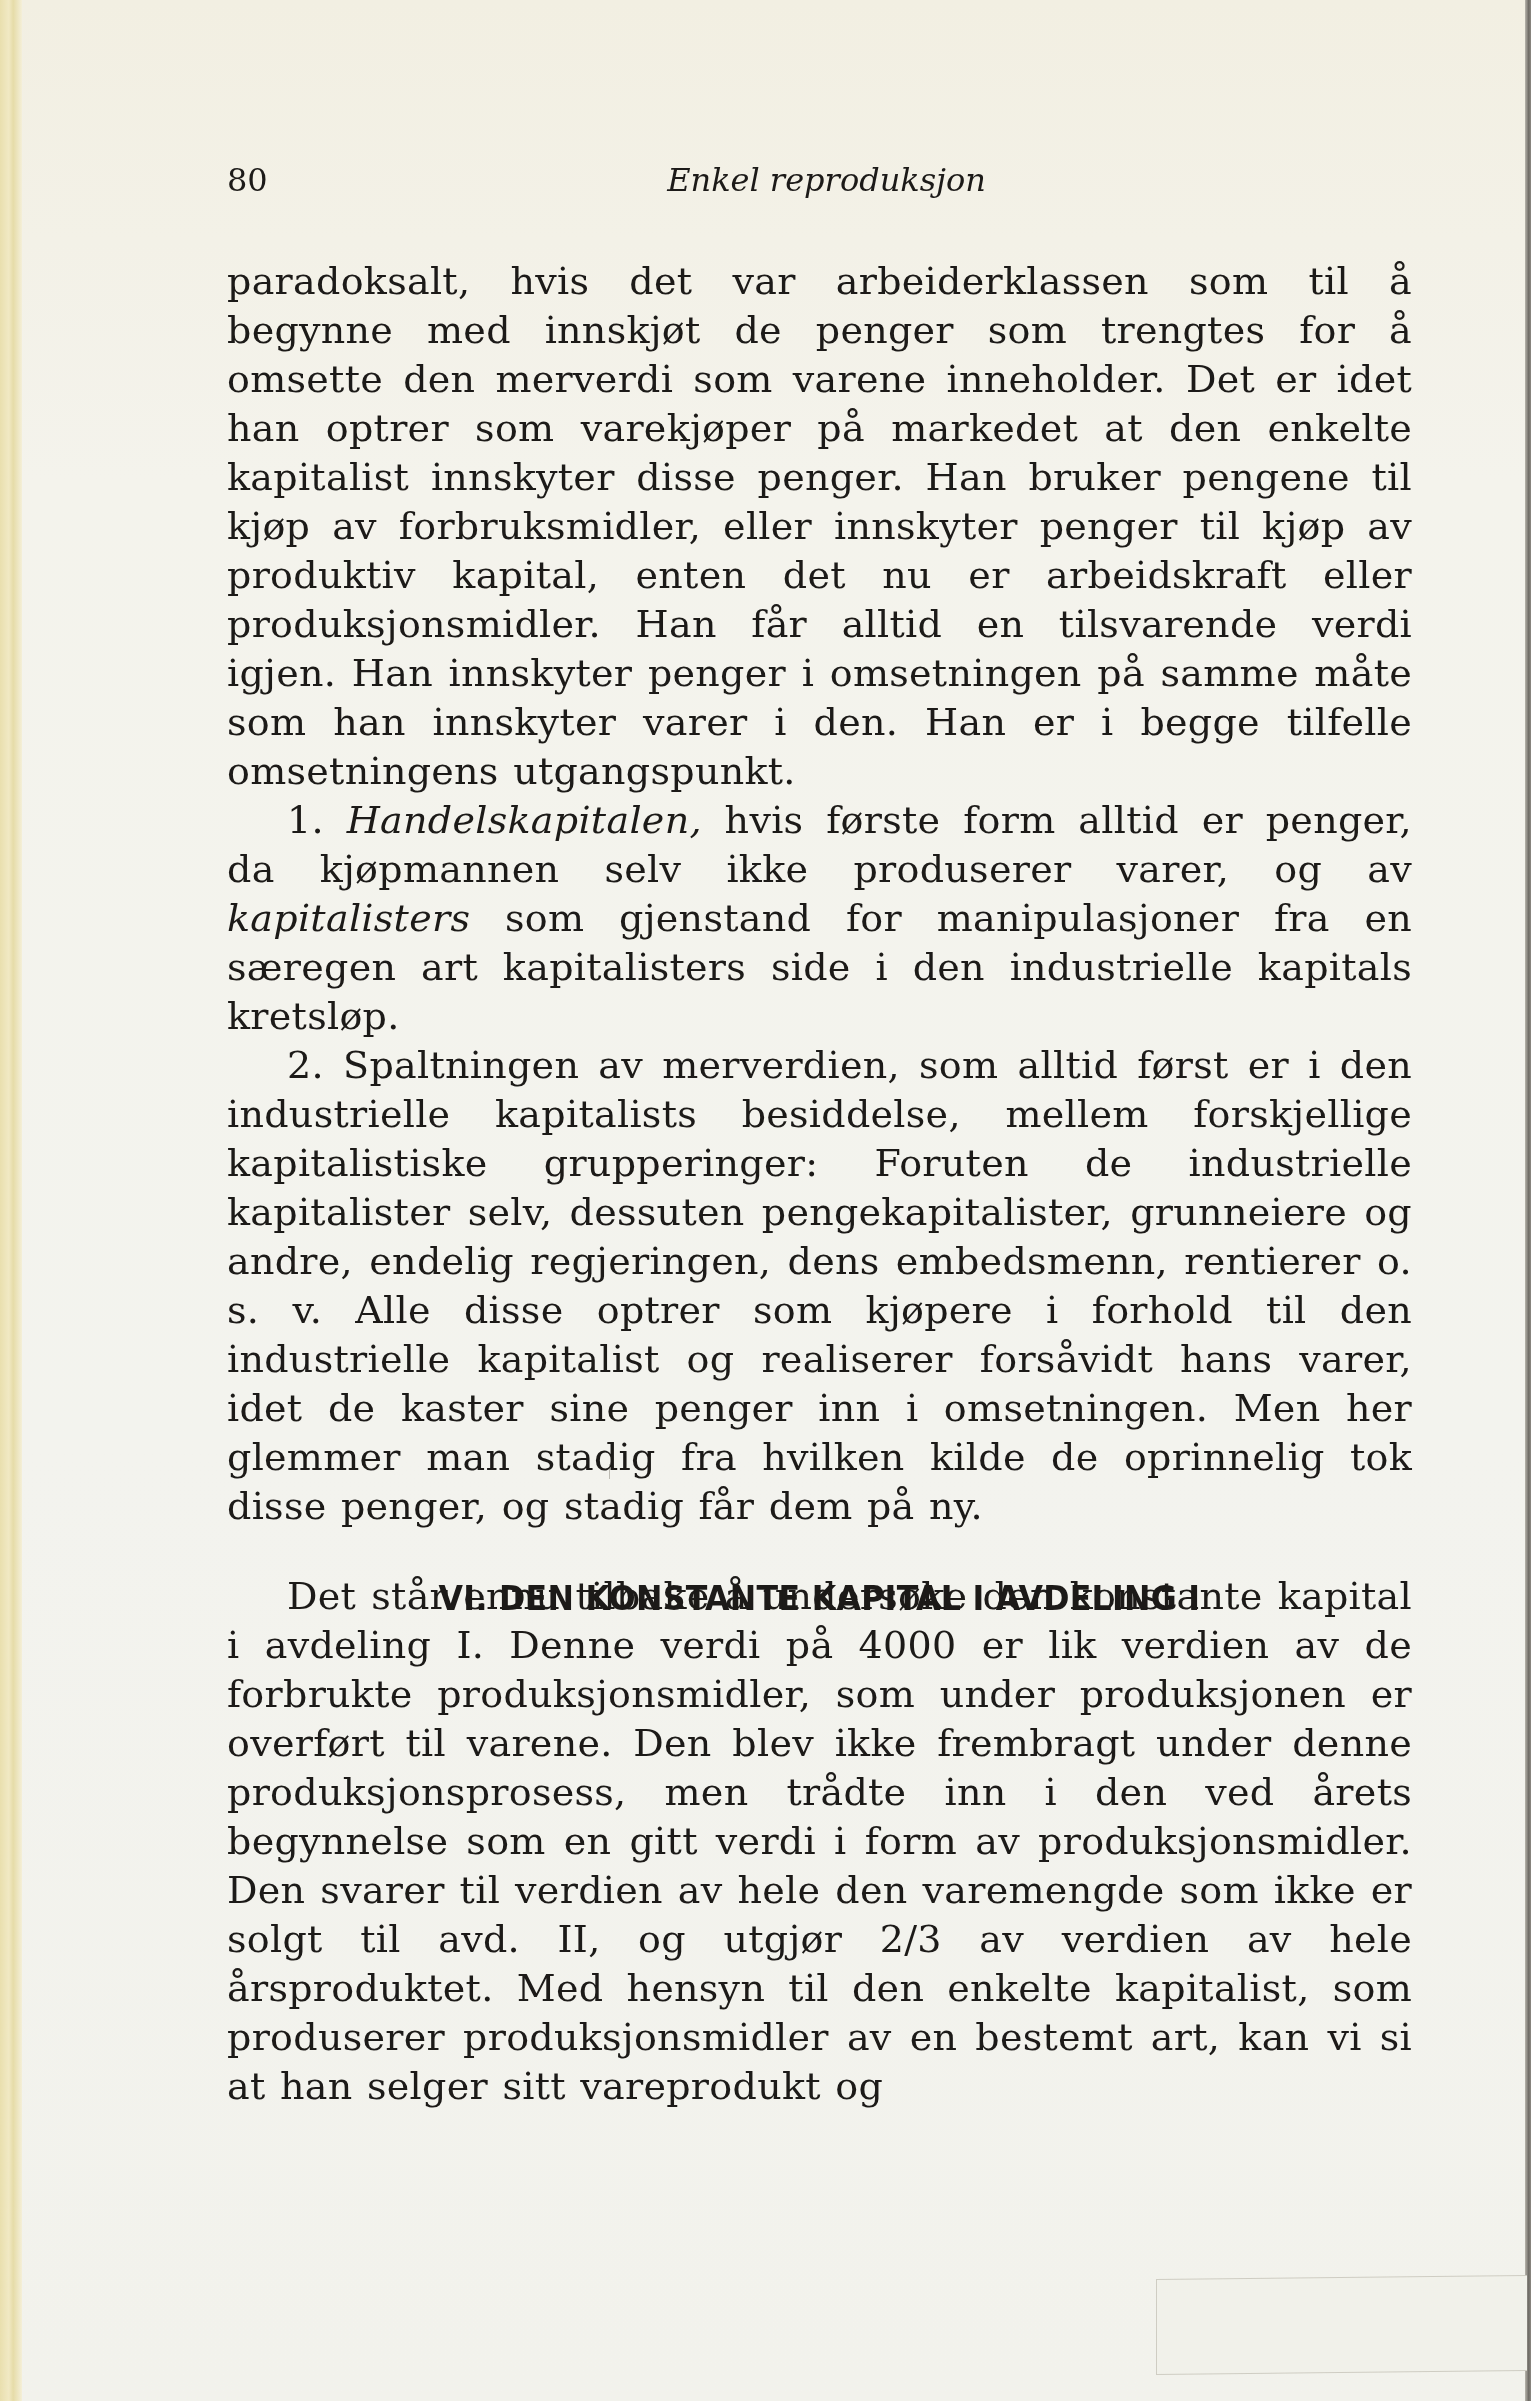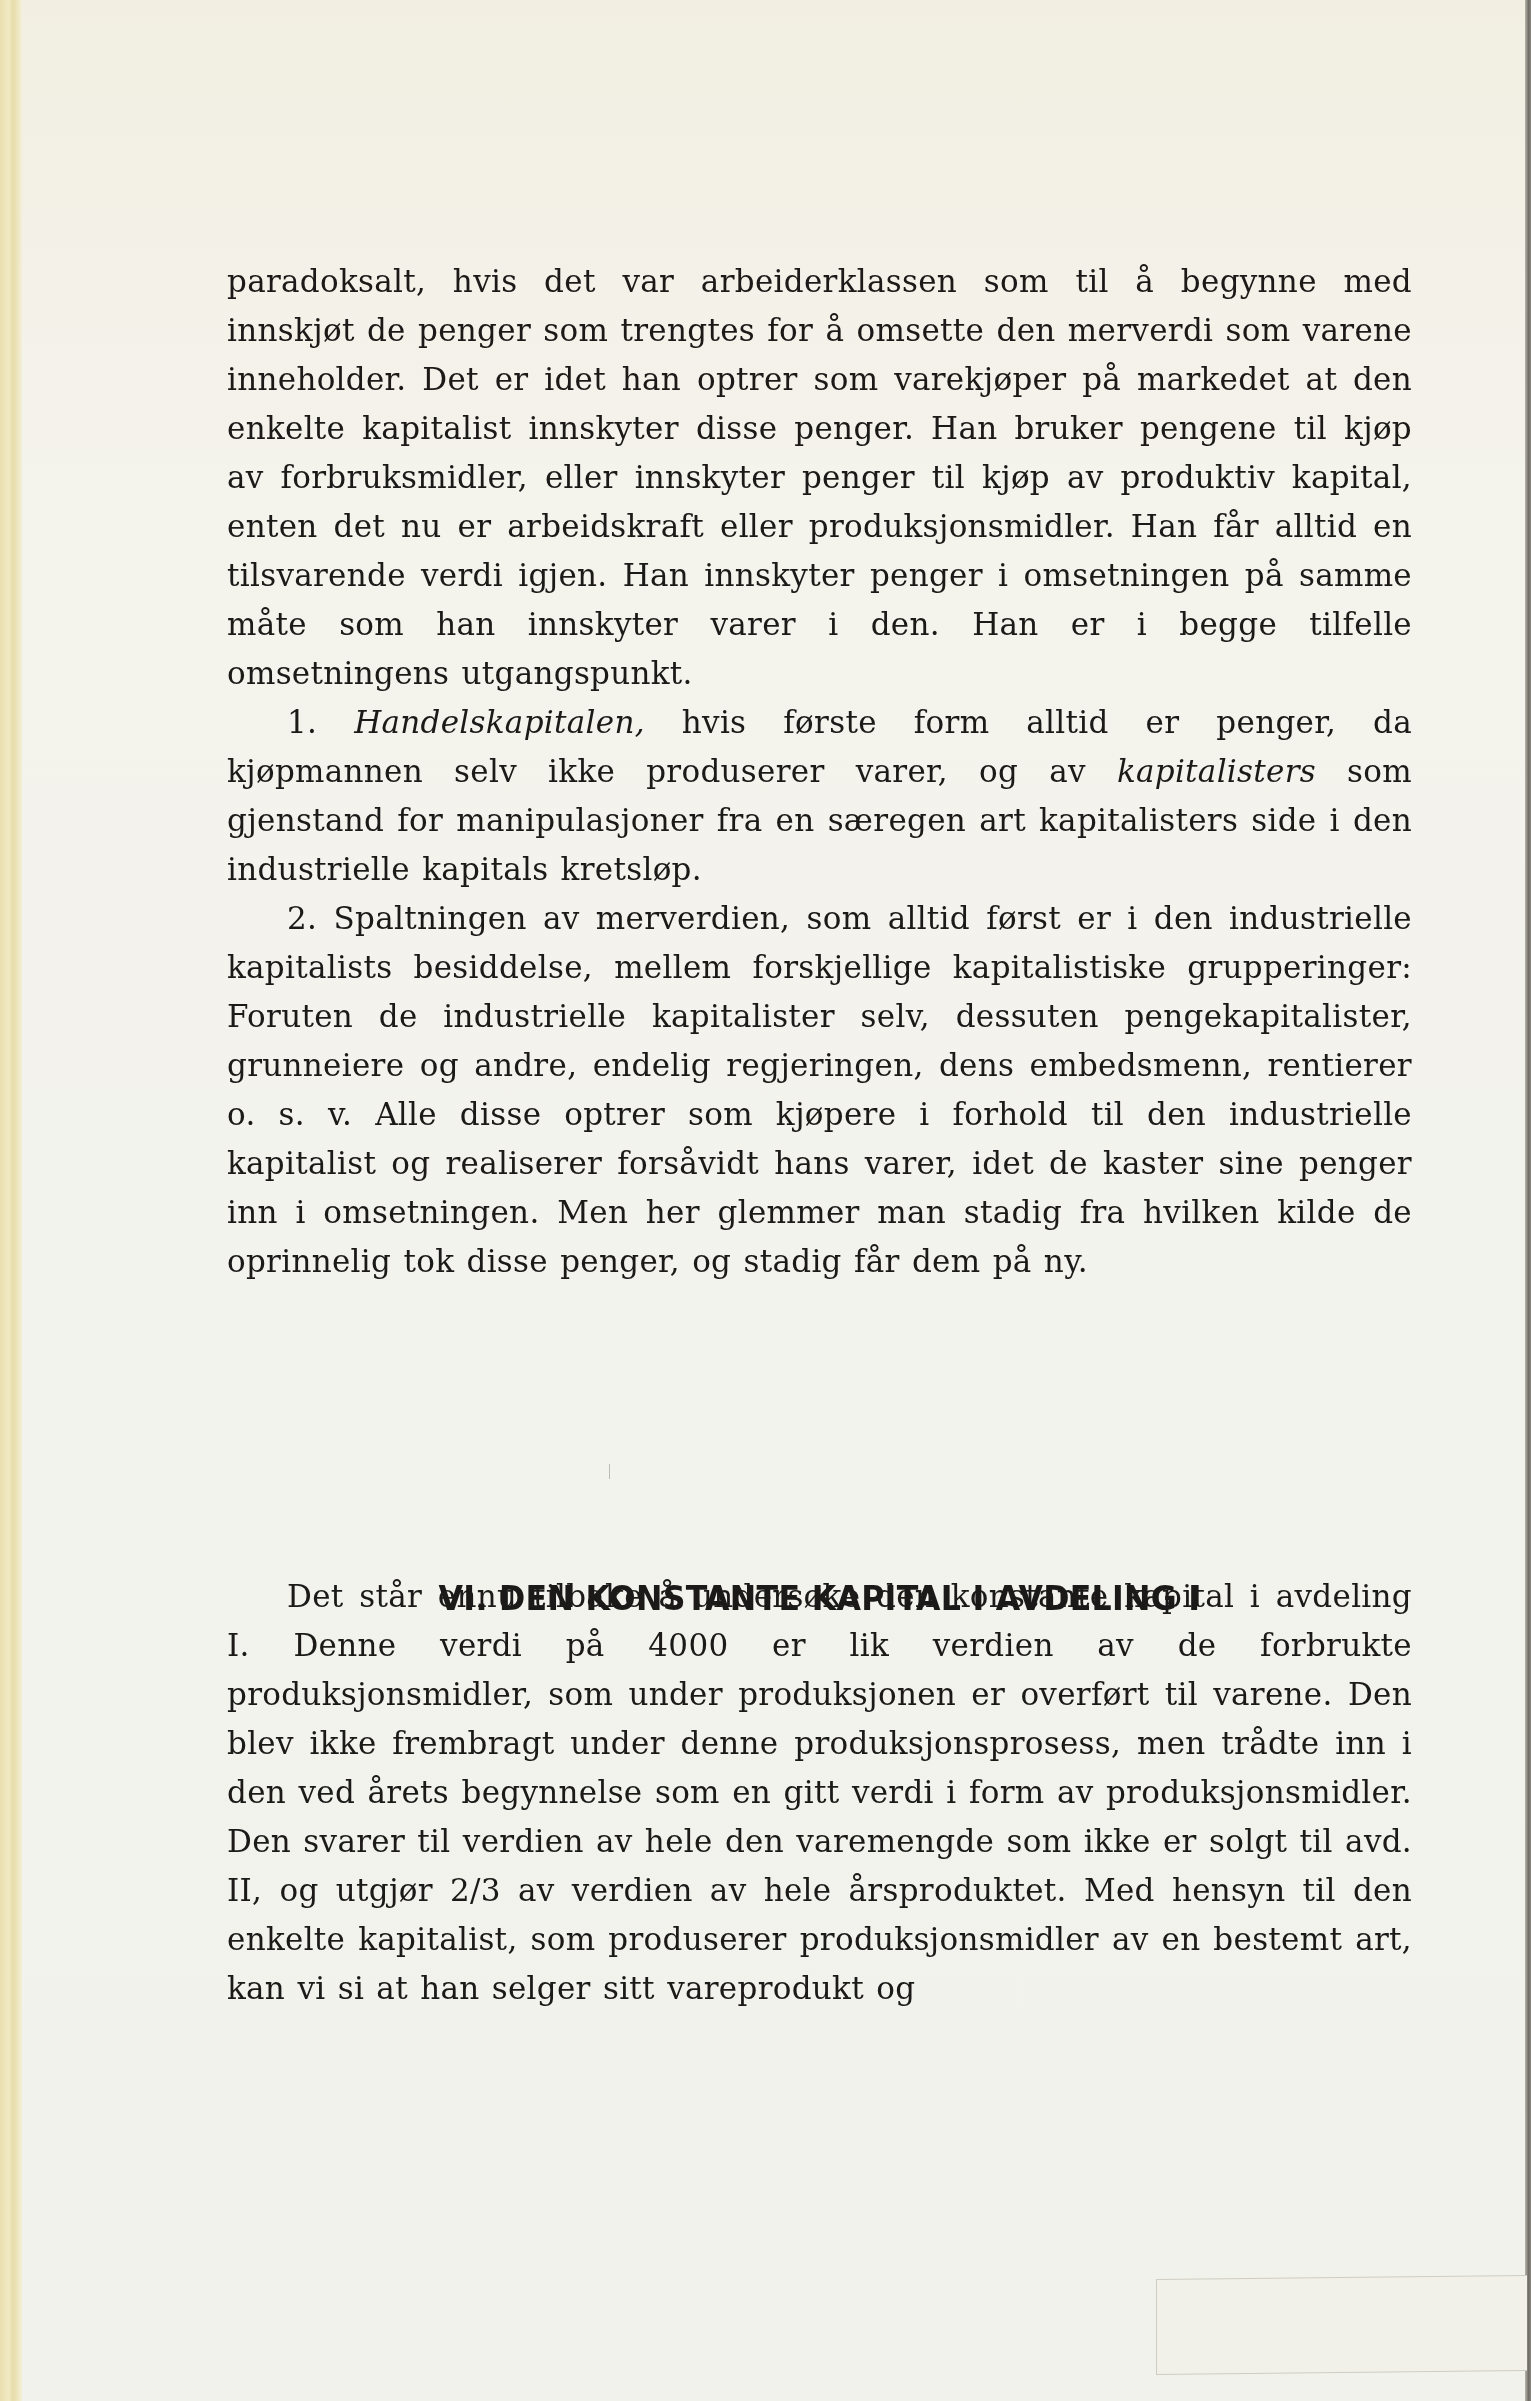--- a/index.html
+++ b/index.html
@@ -31,21 +31,21 @@
     position: absolute; top: 159px; left: 227px; width: 1185px; height: 42px;
     font-size: 32px; line-height: 42px;
   }
   .page-number { position: absolute; left: 0; top: 0; }
   .running-title {
     position: absolute; left: 0; right: 0; top: 0; text-align: center; font-style: italic;
     padding-left: 14px;
   }
   .text {
     position: absolute; left: 227px; width: 1185px;
-    font-size: 31px; line-height: 49px;
+    font-size: 38px; line-height: 49px;
     text-align: justify; letter-spacing: 0.3px; word-spacing: 2.1px;
   }
   .text p { margin: 0; }
   .text p.indent { text-indent: 60px; }
   .text p.cont { text-indent: 0; }
   .body-1 { top: 257px; }
   .section-heading {
     position: absolute; top: 1577px; left: 227px; width: 1185px;
     text-align: center;
     font-family: "DejaVu Sans", "Liberation Sans", sans-serif;
@@ -61,20 +61,24 @@
 </style>
 </head>
 <body>
 
 <div class="page">
   <div class="left-edge"></div>
   <div class="right-edge"></div>
   <div class="tape"></div>
   <div class="stray-mark"></div>
 
+  <div class="running-head">
+    <span class="page-number">80</span>
+    <span class="running-title">Enkel reproduksjon</span>
+  </div>
 
   <div class="text body-1">
     <p class="cont">paradoksalt, hvis det var arbeiderklassen som til å begynne med innskjøt de penger som trengtes for å omsette den merverdi som varene inneholder. Det er idet han optrer som varekjøper på markedet at den enkelte kapitalist innskyter disse penger. Han bruker pengene til kjøp av forbruksmidler, eller innskyter penger til kjøp av produktiv kapital, enten det nu er arbeidskraft eller produksjonsmidler. Han får alltid en tilsvarende verdi igjen. Han innskyter penger i omsetningen på samme måte som han innskyter varer i den. Han er i begge tilfelle omsetningens utgangspunkt.</p>
     <p class="indent"><span>1.</span> <em>Handelskapitalen,</em> <span>hvis første form alltid er penger, da kjøpmannen selv ikke produserer varer, og av</span> <em>kapitalisters</em> <span>som gjenstand for manipulasjoner fra en særegen art kapitalisters side i den industrielle kapitals kretsløp.</span></p>
     <p class="indent"><span>2.</span> <span>Spaltningen av merverdien, som alltid først er i den industrielle kapitalists besiddelse, mellem forskjellige kapitalistiske grupperinger: Foruten de industrielle kapitalister selv, dessuten pengekapitalister, grunneiere og andre, endelig regjeringen, dens embedsmenn, rentierer o. s. v. Alle disse optrer som kjøpere i forhold til den industrielle kapitalist og realiserer forsåvidt hans varer, idet de kaster sine penger inn i omsetningen. Men her glemmer man stadig fra hvilken kilde de oprinnelig tok disse penger, og stadig får dem på ny.</span></p>
   </div>
 
   <div class="section-heading">VI. DEN KONSTANTE KAPITAL I AVDELING I</div>
 
   <div class="text body-2">

